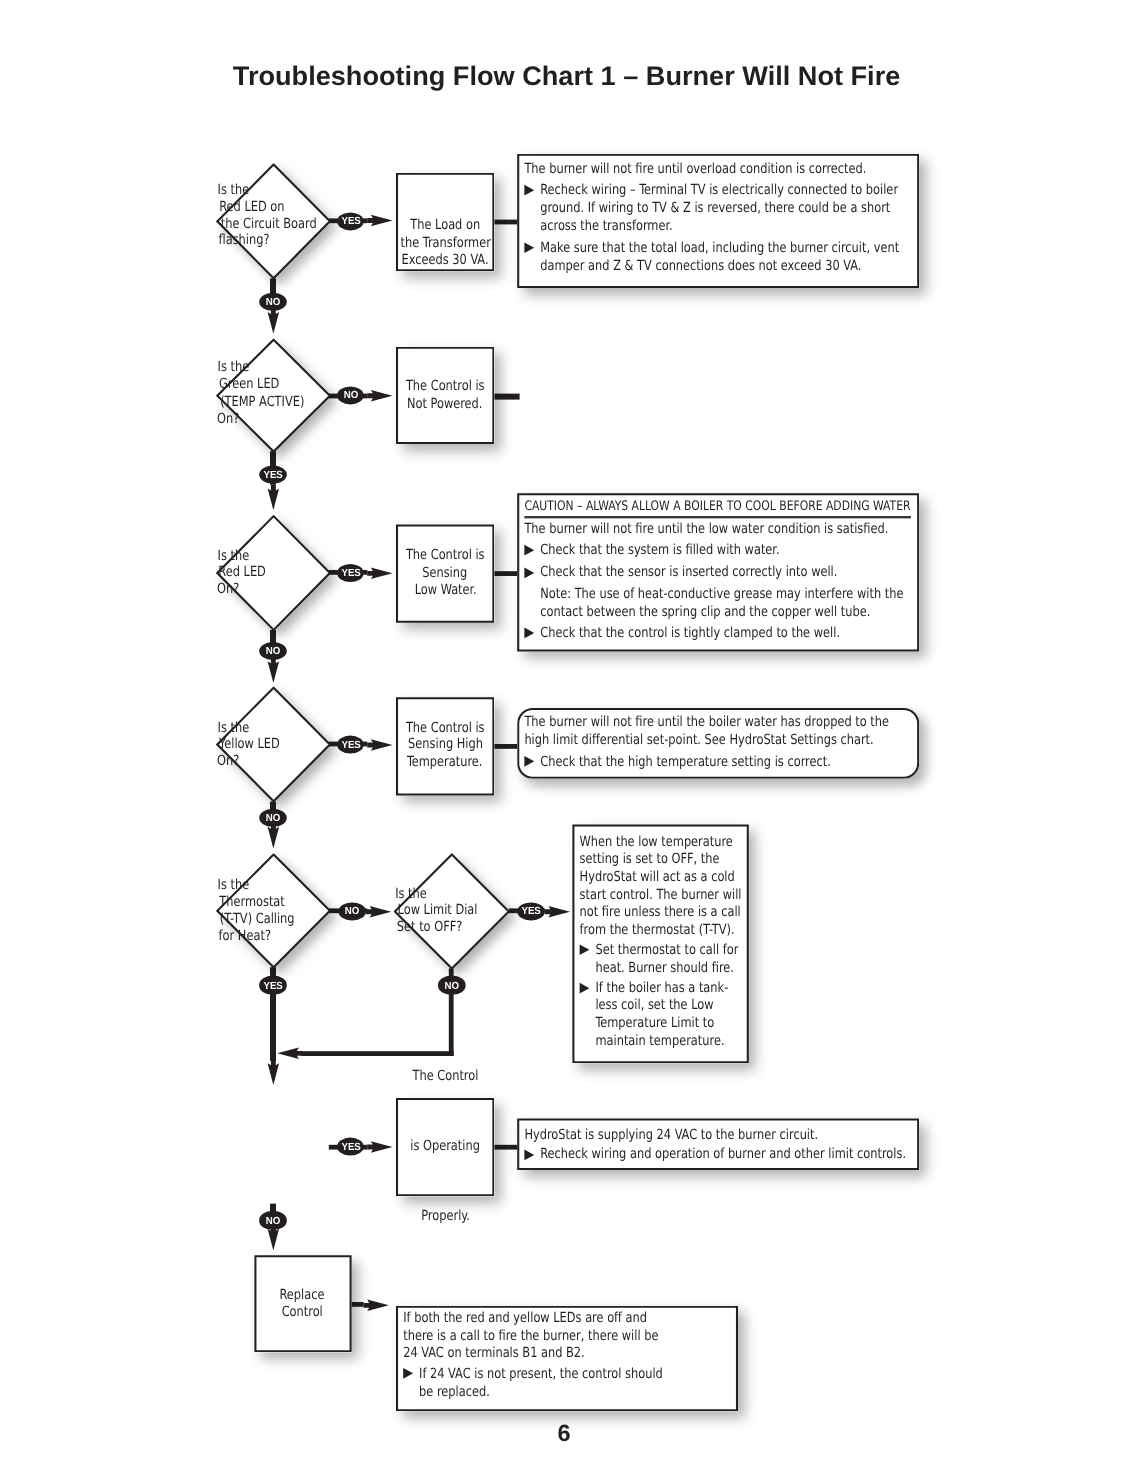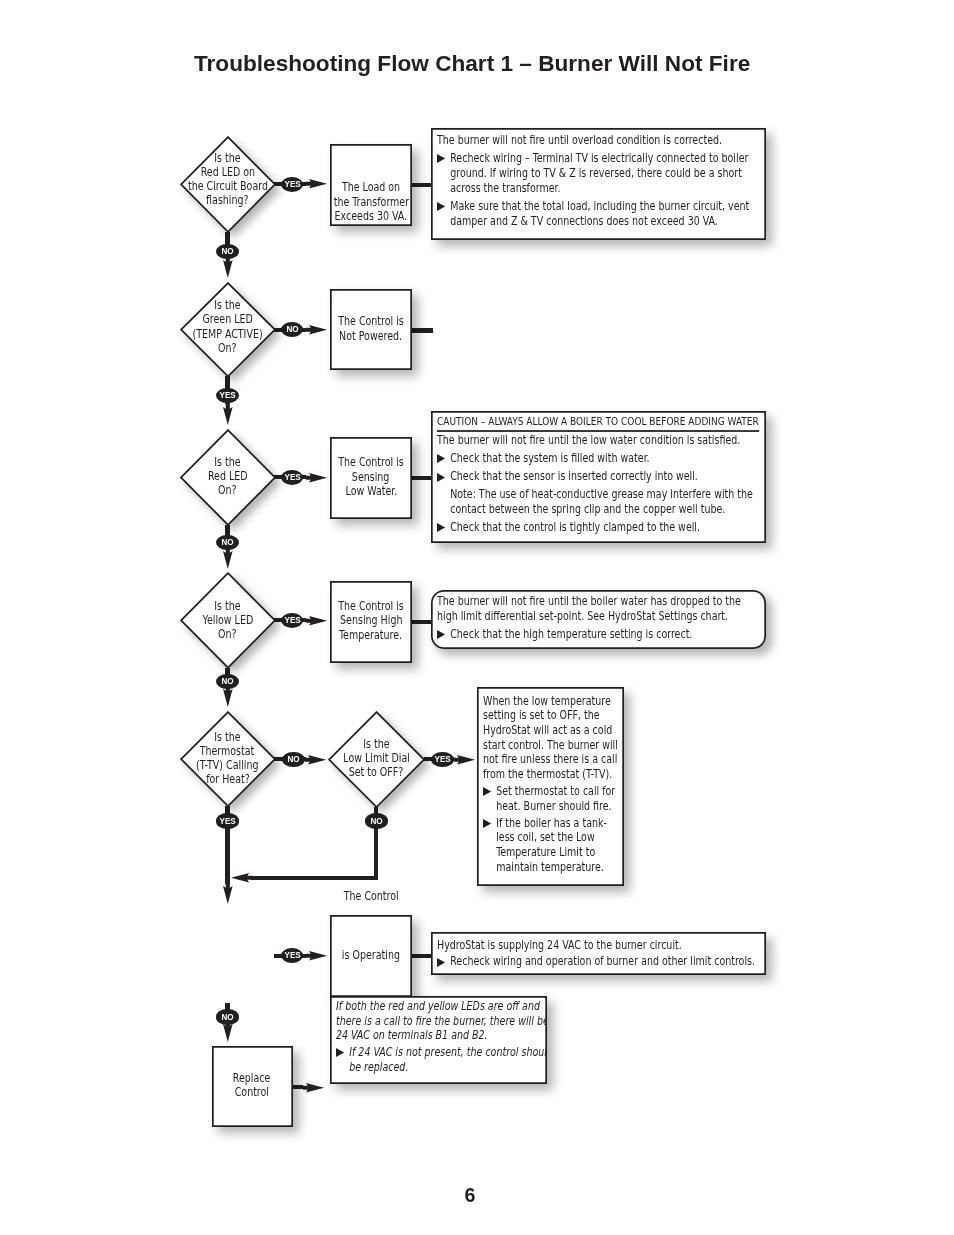--- a/index.html
+++ b/index.html
@@ -15,21 +15,21 @@
          font-weight:bold;font-size:22.3px;color:#231f20;line-height:25.6px;
          white-space:nowrap;transform:scaleX(1.014);transform-origin:0 0;}
   #pageno{position:absolute;left:440px;top:1184px;width:60px;text-align:center;
           font-family:"Liberation Sans",sans-serif;font-stretch:normal;
           font-weight:bold;font-size:19.6px;color:#231f20;}
 
   
   .dia{position:absolute;}
   .dia svg{position:absolute;left:0;top:0;}
   .dtext{position:absolute;left:0;top:0;width:100%;height:100%;
-         display:flex;flex-direction:column;align-items:center;justify-content:center;
+         display:flex;flex-direction:column;align-items:flex-start;justify-content:center;
          font-size:11.6px;line-height:14.1px;text-align:center;white-space:nowrap;}
   .dtext span{display:inline-block;transform:scaleX(0.91);}
 
   
   .rbox{position:absolute;box-sizing:border-box;background:#fff;
         display:flex;flex-direction:column;align-items:center;justify-content:center;
         font-size:11.6px;line-height:14.7px;text-align:center;white-space:nowrap;}
   .rbox .bt{display:flex;flex-direction:column;align-items:center;}
   .rbox span{display:inline-block;transform:scaleX(0.91);}
 
@@ -327,21 +327,21 @@
 <div class="ln" style="left:267.80px;top:1085.25px;width:35.40px;height:4.1px;"></div>
 <svg class="ar" style="left:302.60px;top:1082.50px;" width="21.1" height="9.6" viewBox="0 0 21.1 9.6">
       <polygon points="21.1,4.8 3,9.6 4.7,6.85 0,6.85 0,2.75 4.7,2.75 3,0" fill="#231f20"></polygon>
     </svg>
 <div class="rbox" style="left:187.5px;top:1046px;width:81px;height:81px;box-shadow:inset 0 0 0 1.7px #231f20, 5.5px 5.5px 10px rgba(0,0,0,0.30);margin-left:24px;">
   <div class="bt" style="transform:translateY(-0.72px);line-height:13.3px;">
     <span>Replace</span>
     <span>Control</span>
   </div>
 </div>
-<div class="info" style="left:330px;top:996px;width:217px;height:87.6px;box-shadow:inset 0 0 0 1.7px #231f20, 5.5px 5.5px 10px rgba(0,0,0,0.30);font-style:italic;">
+<div class="info" style="left:330px;top:1088px;width:285px;height:87.6px;box-shadow:inset 0 0 0 1.7px #231f20, 5.5px 5.5px 10px rgba(0,0,0,0.30);">
   <div class="inner" style="margin:3.35px 0 0 6px;width:242.00px;line-height:14.55px;--g:2.2px;--gn:0px;">
   <p>If both the red and yellow LEDs are off and there is a call to fire the burner, there will be 24 VAC on terminals B1 and B2.</p>
   <p class="bl"><svg class="tri" width="9.9" height="8.9" viewBox="0 0 9.9 8.9">
             <polygon points="0,0 9.0,4.45 0,8.9" fill="#231f20"></polygon>
           </svg><span>If 24 VAC is not present, the control should be replaced.</span></p>
   </div>
 </div>
 <div id="pageno">6</div>
 </div>
 

